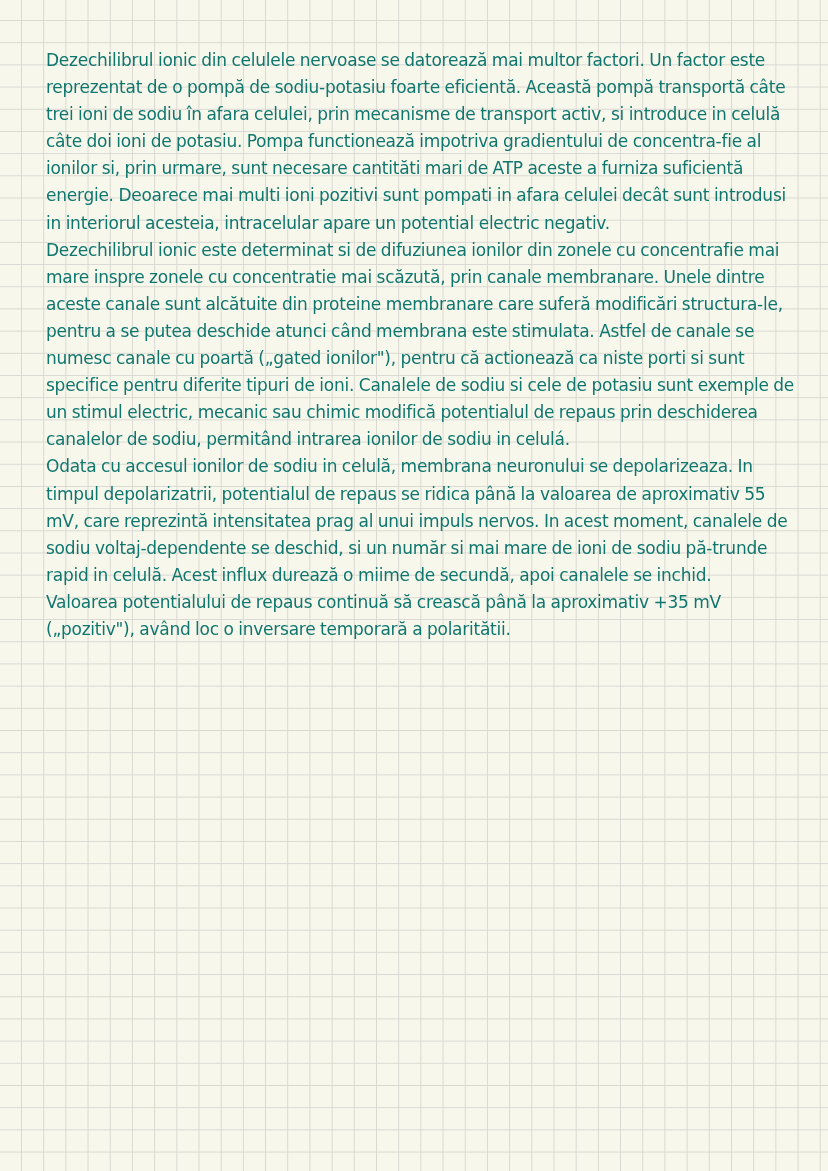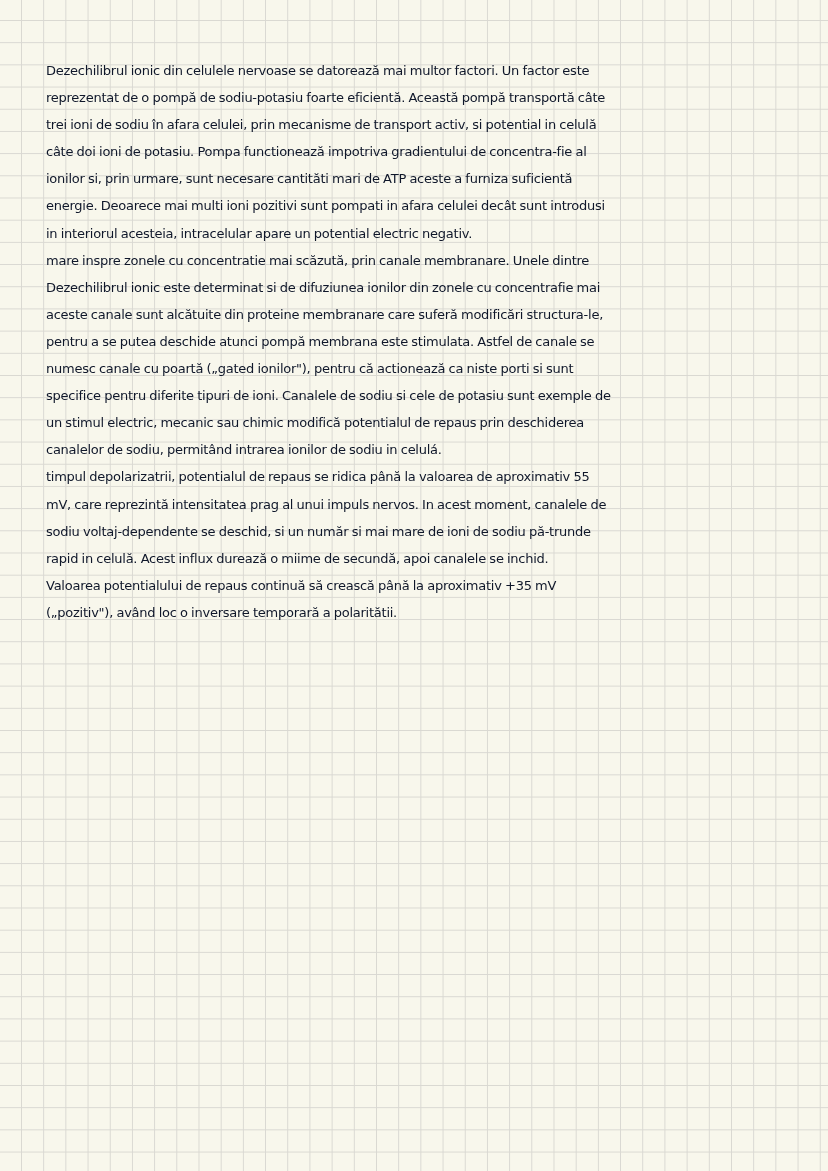--- a/index.html
+++ b/index.html
@@ -14,61 +14,62 @@
     background-image:
       linear-gradient(to right, #d9d8d2 1px, transparent 1px),
       linear-gradient(to bottom, #d9d8d2 1px, transparent 1px);
     background-size: 22.2px 22.2px;
     background-position: 21px 20px;
     position: relative;
   }
   .page {
     position: absolute;
     left: 46px;
-    top: 57px;
+    top: 47px;
     width: 770px;
     font-family: "DejaVu Sans", sans-serif;
-    font-size: 13px;
+    font-size: 17px;
     line-height: 27.1px;
-    color: #0f172a;
+    color: #0f766e;
     letter-spacing: -0.25px;
     word-spacing: -0.5px;
   }
   .line {
     display: block;
     white-space: nowrap;
     height: 27.1px;
   }
 </style>
 </head>
 <body>
 
 <div class="page">
   <div class="paragraph">
     <span class="line">Dezechilibrul ionic din celulele nervoase se datorează mai multor factori. Un factor este</span>
     <span class="line">reprezentat de o pompă de sodiu-potasiu foarte eficientă. Această pompă transportă câte</span>
-    <span class="line">trei ioni de sodiu în afara celulei, prin mecanisme de transport activ, si potential in celulă</span>
+    <span class="line">trei ioni de sodiu în afara celulei, prin mecanisme de transport activ, si introduce in celulă</span>
     <span class="line">câte doi ioni de potasiu. Pompa functionează impotriva gradientului de concentra-fie al</span>
     <span class="line">ionilor si, prin urmare, sunt necesare cantităti mari de ATP aceste a furniza suficientă</span>
     <span class="line">energie. Deoarece mai multi ioni pozitivi sunt pompati in afara celulei decât sunt introdusi</span>
     <span class="line">in interiorul acesteia, intracelular apare un potential electric negativ.</span>
   </div>
   <div class="paragraph">
+    <span class="line">Dezechilibrul ionic este determinat si de difuziunea ionilor din zonele cu concentrafie mai</span>
     <span class="line">mare inspre zonele cu concentratie mai scăzută, prin canale membranare. Unele dintre</span>
-    <span class="line">Dezechilibrul ionic este determinat si de difuziunea ionilor din zonele cu concentrafie mai</span>
     <span class="line">aceste canale sunt alcătuite din proteine membranare care suferă modificări structura-le,</span>
-    <span class="line">pentru a se putea deschide atunci pompă membrana este stimulata. Astfel de canale se</span>
+    <span class="line">pentru a se putea deschide atunci când membrana este stimulata. Astfel de canale se</span>
     <span class="line">numesc canale cu poartă („gated ionilor"), pentru că actionează ca niste porti si sunt</span>
     <span class="line">specifice pentru diferite tipuri de ioni. Canalele de sodiu si cele de potasiu sunt exemple de</span>
   </div>
   <div class="paragraph">
     <span class="line">un stimul electric, mecanic sau chimic modifică potentialul de repaus prin deschiderea</span>
     <span class="line">canalelor de sodiu, permitând intrarea ionilor de sodiu in celulá.</span>
   </div>
   <div class="paragraph">
+    <span class="line">Odata cu accesul ionilor de sodiu in celulă, membrana neuronului se depolarizeaza. In</span>
     <span class="line">timpul depolarizatrii, potentialul de repaus se ridica până la valoarea de aproximativ 55</span>
     <span class="line">mV, care reprezintă intensitatea prag al unui impuls nervos. In acest moment, canalele de</span>
     <span class="line">sodiu voltaj-dependente se deschid, si un număr si mai mare de ioni de sodiu pă-trunde</span>
     <span class="line">rapid in celulă. Acest influx durează o miime de secundă, apoi canalele se inchid.</span>
     <span class="line">Valoarea potentialului de repaus continuă să crească până la aproximativ +35 mV</span>
     <span class="line">(„pozitiv"), având loc o inversare temporară a polaritătii.</span>
   </div>
 </div>
 
 </body></html>

